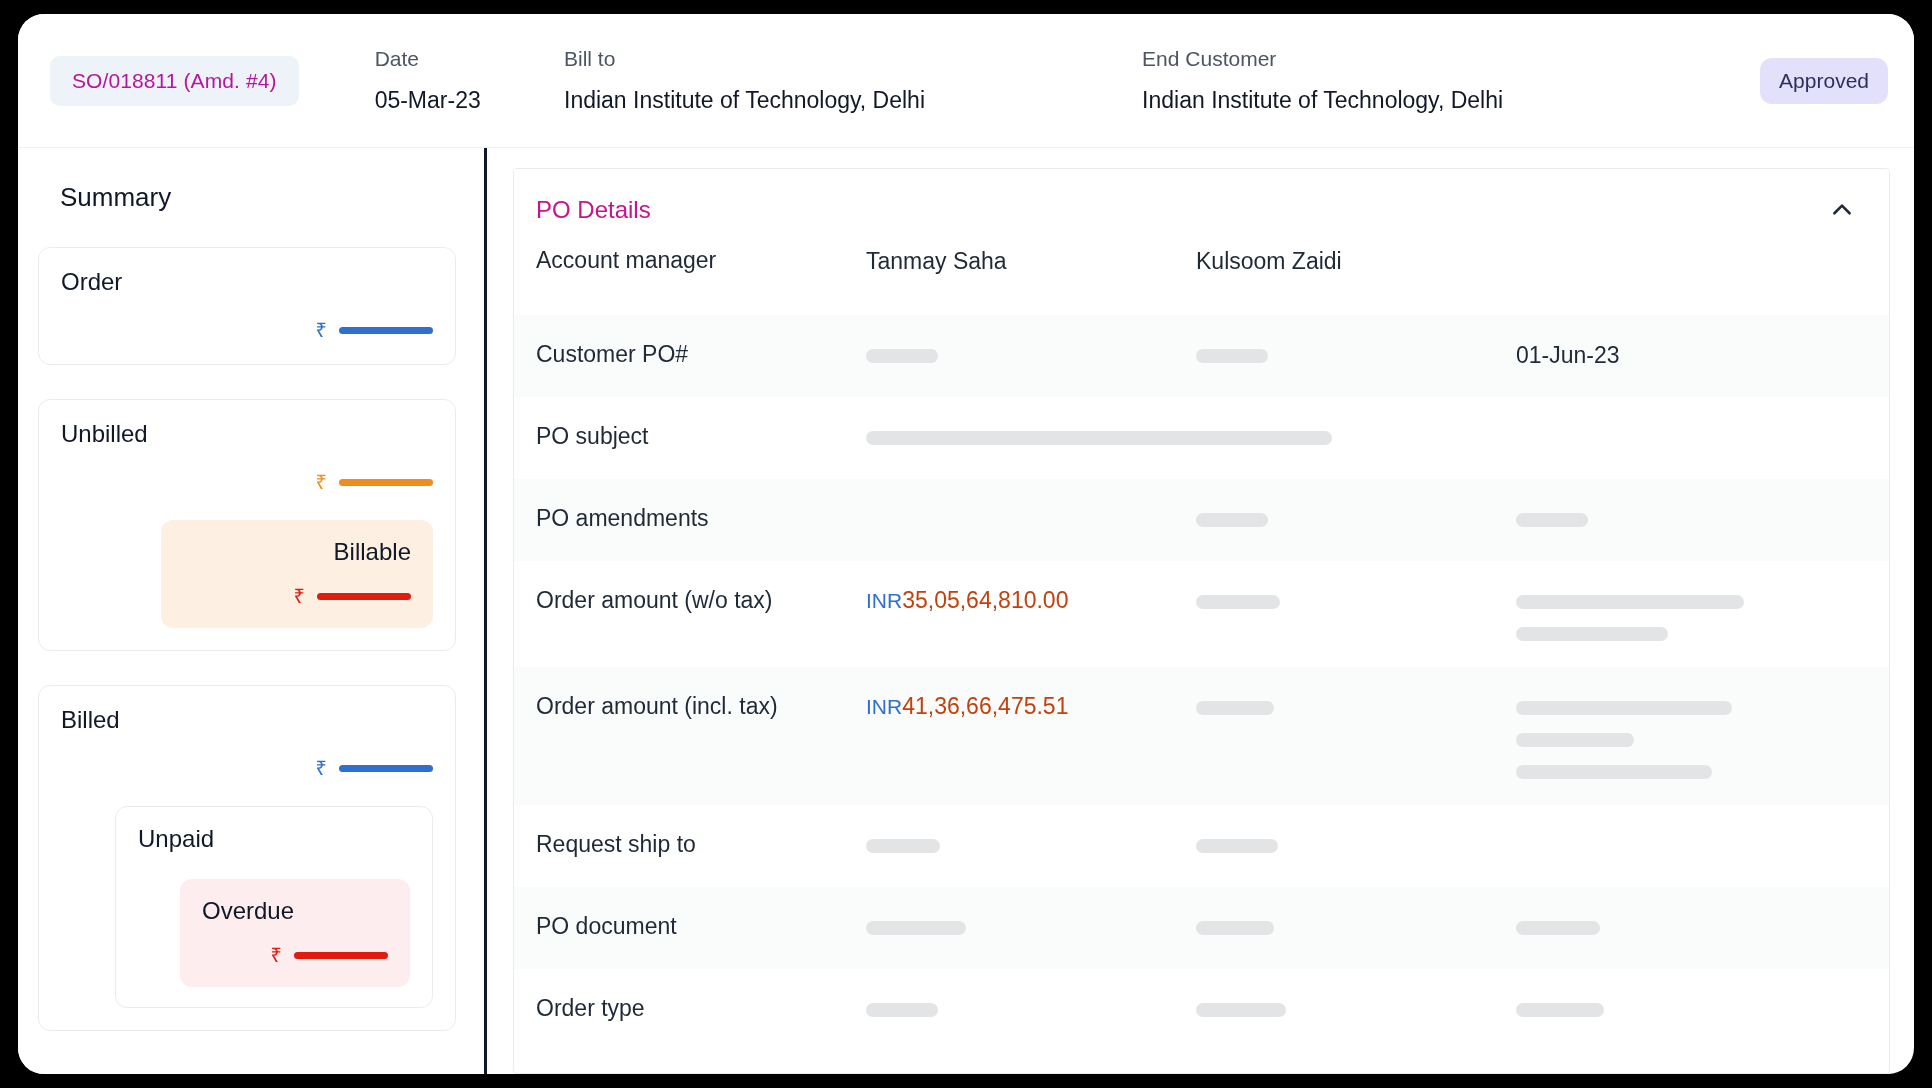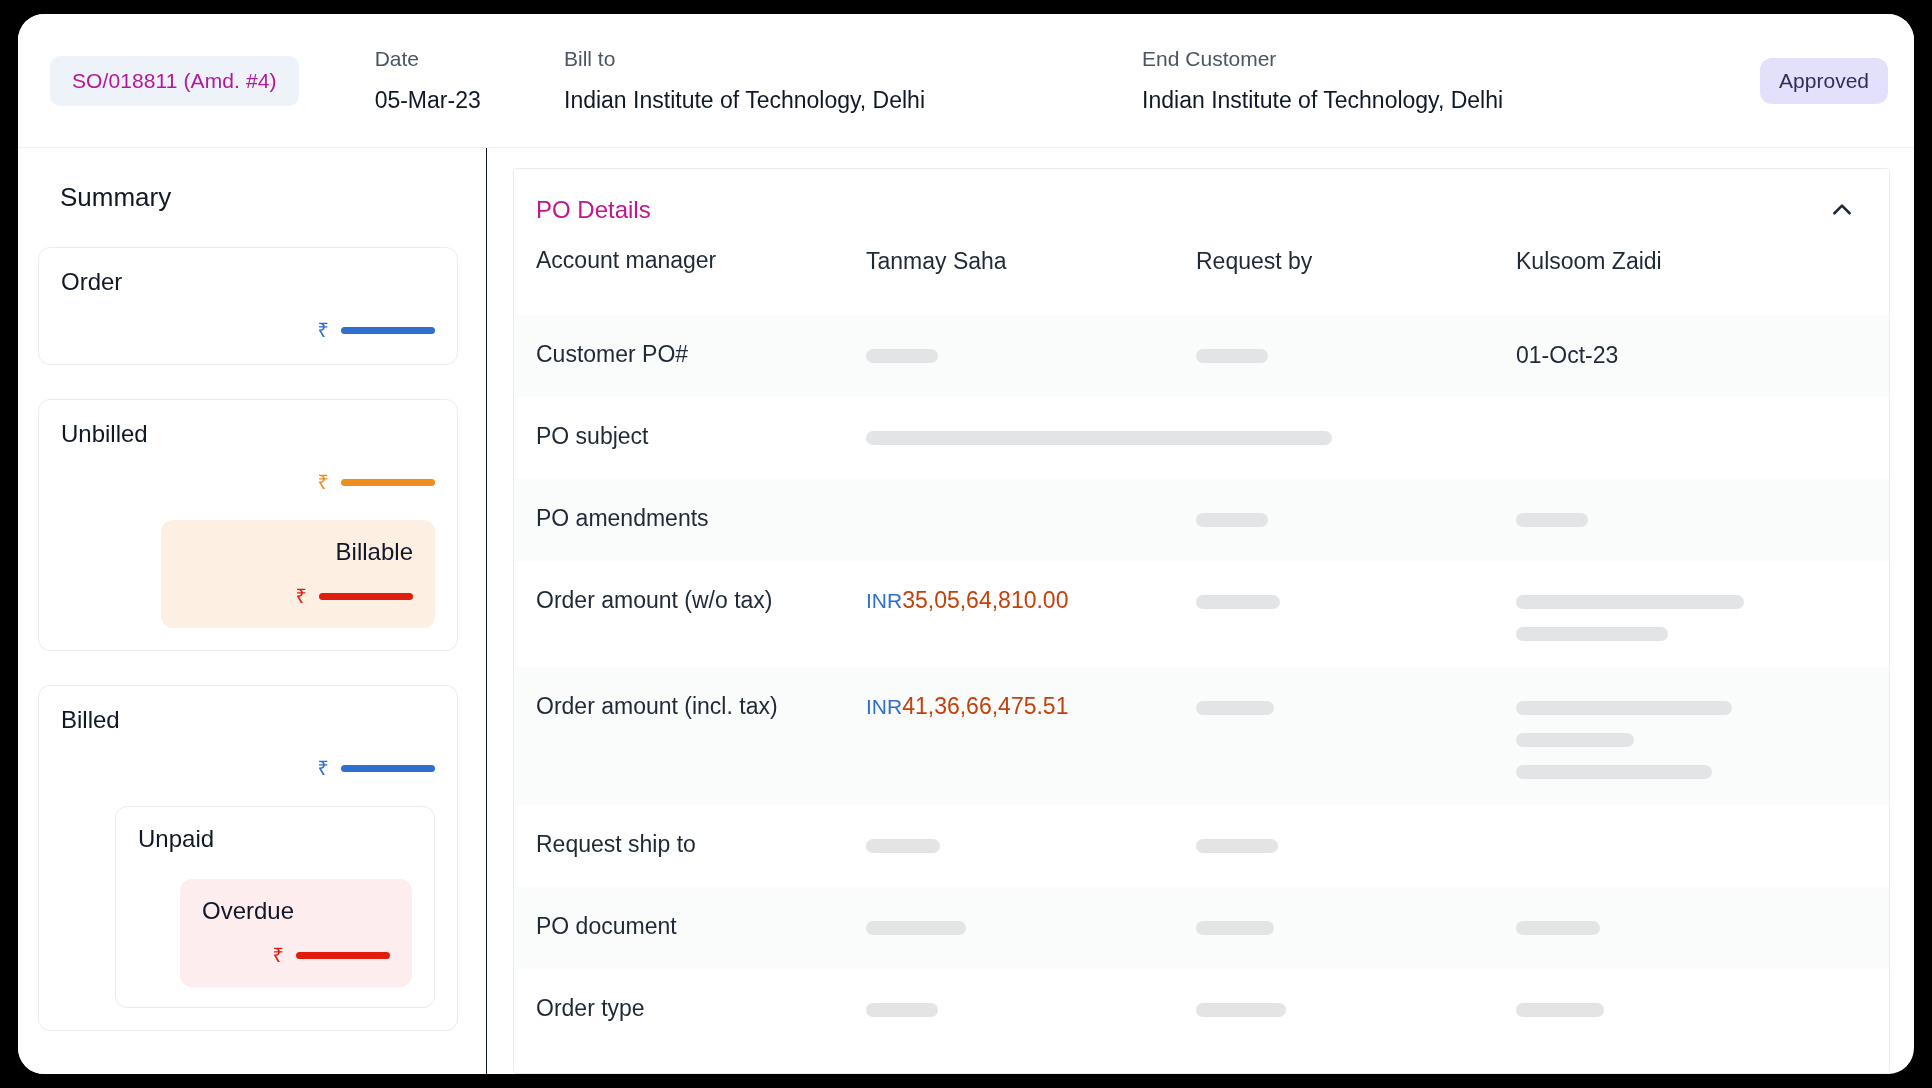--- a/index.html
+++ b/index.html
@@ -66,21 +66,21 @@
   }
 
   
   .body { flex: 1 1 auto; display: flex; min-height: 0; }
 
   
   .summary-pane {
     width: 469px;
     flex: 0 0 469px;
     padding: 26px 28px 0 20px;
-    border-right: 1px solid #0f172a;
+    border-right: 3px solid #0f172a;
     background: #ffffff;
   }
   .summary-title {
     font-size: 26px;
     color: #111827;
     padding: 8px 0 0 22px;
     margin-bottom: 34px;
   }
   .sum-card {
     border: 1px solid #e9ecef;
@@ -262,43 +262,40 @@
           </div>
         </div>
         <div id="po-rows">
             <div class="row head-row">
               <div class="c-label">
                 <div class="cell-label">Account manager</div>
               </div>
               <div class="c-2">
                 <div class="cell-text">Tanmay Saha</div>
               </div>
-              <div class="c-3">
-                <div class="cell-text">Request by</div>
-              </div>
               <div class="c-4">
                 <div class="cell-text">Kulsoom Zaidi</div>
               </div>
             </div>
             <div class="row alt">
               <div class="c-label">
                 <div class="cell-label">Customer PO#</div>
               </div>
               <div class="c-2">
                 <div class="skeleton-stack">
                   <span class="sk" style="width: 72px;"></span>
                 </div>
               </div>
               <div class="c-3">
                 <div class="skeleton-stack">
                   <span class="sk" style="width: 72px;"></span>
                 </div>
               </div>
               <div class="c-4">
-                <div class="cell-text">01-Oct-23</div>
+                <div class="cell-text">01-Jun-23</div>
               </div>
             </div>
             <div class="row">
               <div class="c-label">
                 <div class="cell-label">PO subject</div>
               </div>
               <div class="c-2">
                 <div class="skeleton-stack">
                   <span class="sk" style="width: 466px;"></span>
                 </div>

